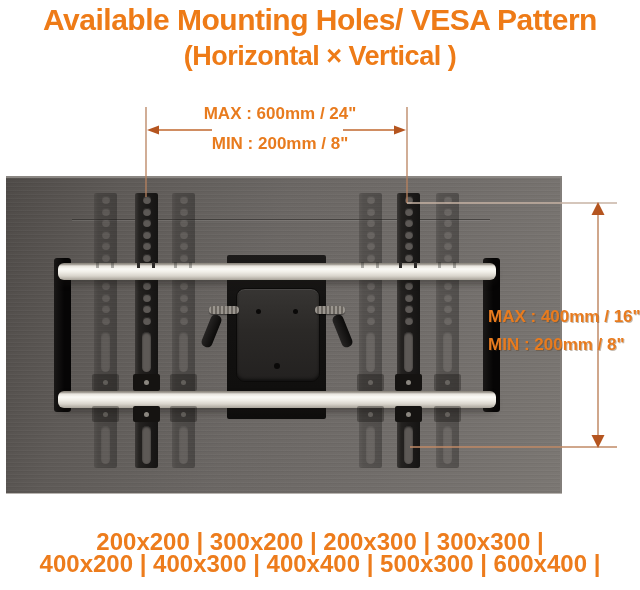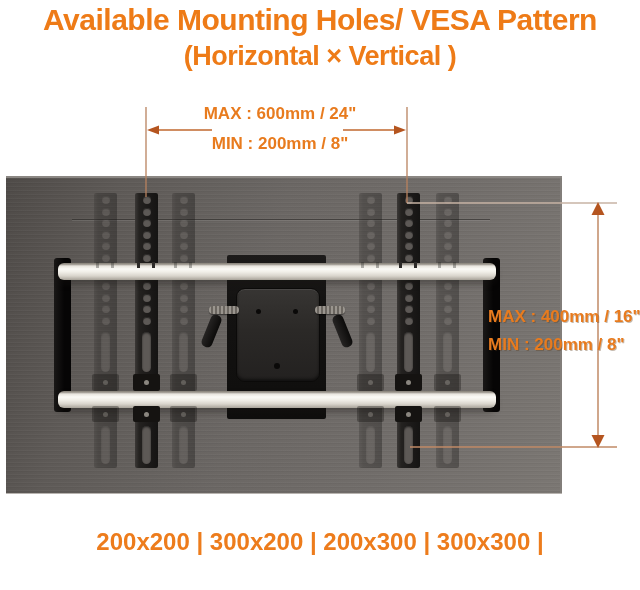--- a/index.html
+++ b/index.html
@@ -242,14 +242,15 @@
     <polygon points="598,202 591.5,215 604.5,215" fill="#b5551f"></polygon>
     <polygon points="598,448 591.5,435 604.5,435" fill="#b5551f"></polygon>
   </svg>
 
   <div class="abs dimlabel top-max">MAX :  600mm / 24"</div>
   <div class="abs dimlabel top-min">MIN :  200mm / 8"</div>
   <div class="abs dimlabel shadowed right-max">MAX :  400mm / 16"</div>
   <div class="abs dimlabel shadowed right-min">MIN :  200mm / 8"</div>
 
   <div class="abs footer" style="top:528px">200x200 | 300x200 | 200x300 | 300x300 |</div>
+  <div class="abs footer" style="top:550px">400x200 | 400x300 | 400x400 | 500x300 | 600x400 |</div>
 
 </div>
 
 </body></html>

